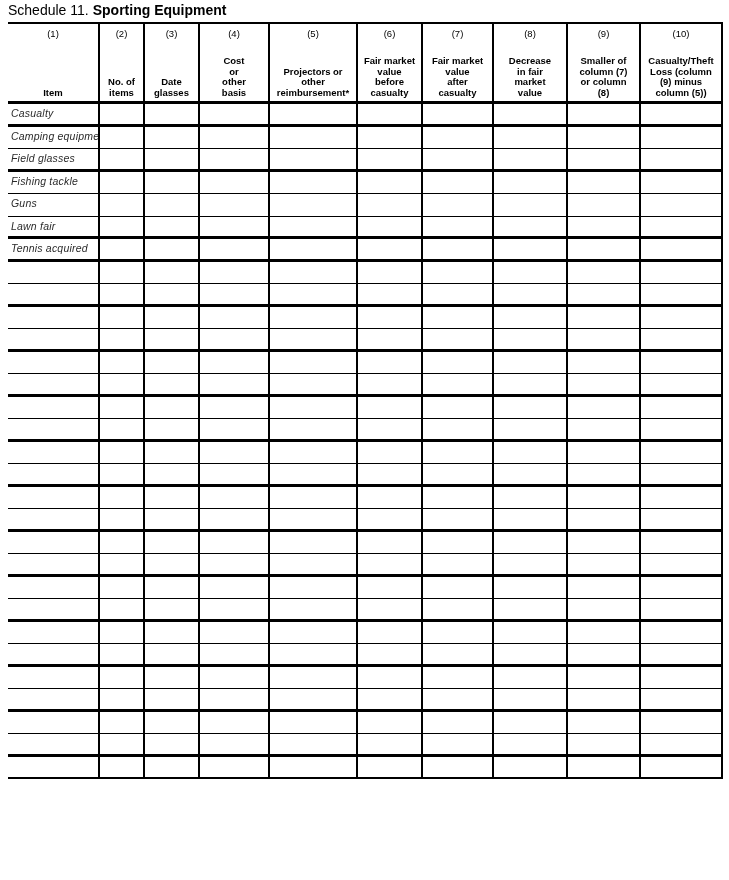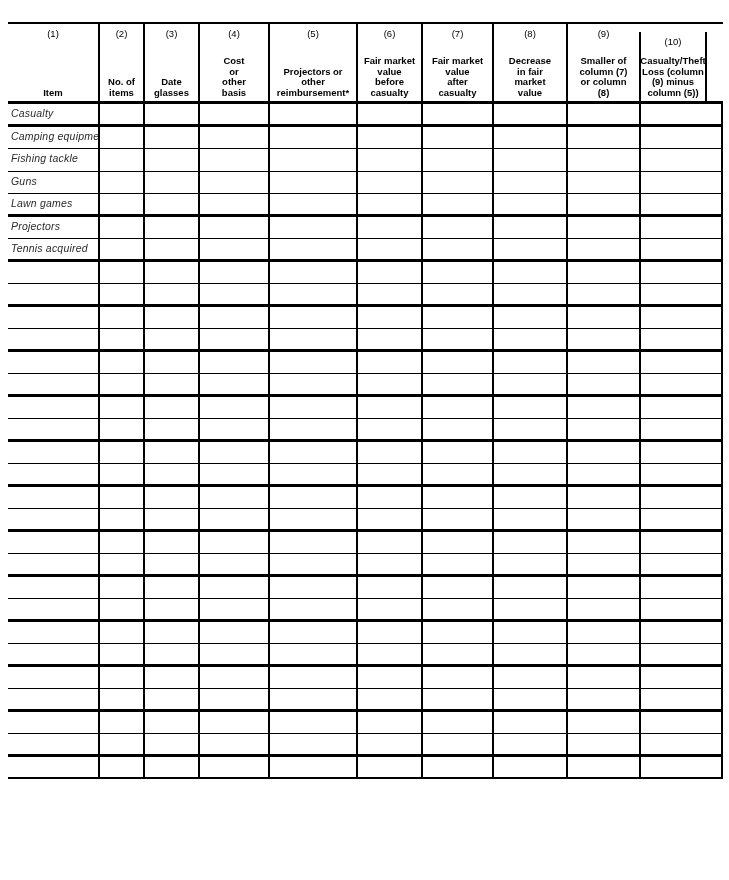--- a/index.html
+++ b/index.html
@@ -39,20 +39,23 @@
   .footnote{
     box-sizing:border-box;height:20px;border-bottom:4px solid #000;
     font-weight:bold;font-size:9.8px;line-height:16px;padding-left:10px;
     white-space:nowrap;
   }
 </style>
 </head>
 <body>
 
 <div class="page">
+  <div class="title">
+    <span>Schedule 11.</span><span class="bold">Sporting Equipment</span>
+  </div>
 
   <div class="tbl">
     <div class="hdr">
         <div class="hc" style="width: 90px;">
           <div class="hnum">(1)</div>
           <div class="hlabel">Item</div>
         </div>
         <div class="hc" style="width: 45px;">
           <div class="hnum">(2)</div>
           <div class="hlabel">No. of
@@ -97,21 +100,21 @@
 market
 value</div>
         </div>
         <div class="hc" style="width: 73px;">
           <div class="hnum">(9)</div>
           <div class="hlabel">Smaller of
 column (7)
 or column
 (8)</div>
         </div>
-        <div class="hc" style="width: 68px; margin-top: 8px;">
+        <div class="hc" style="width: 84px;">
           <div class="hnum">(10)</div>
           <div class="hlabel">Casualty/Theft
 Loss (column
 (9) minus
 column (5))</div>
         </div>
       </div>
     <div>
         <div class="row thick">
           <div class="cell first" style="width: 90px;">Casualty</div>
@@ -130,20 +133,32 @@
           <div class="cell" style="width: 45px;"></div>
           <div class="cell" style="width: 55px;"></div>
           <div class="cell" style="width: 70px;"></div>
           <div class="cell" style="width: 88px;"></div>
           <div class="cell" style="width: 65px;"></div>
           <div class="cell" style="width: 71px;"></div>
           <div class="cell" style="width: 74px;"></div>
           <div class="cell" style="width: 73px;"></div>
           <div class="cell lastcol" style="width: 84px;"></div>
         </div>
+        <div class="row thick">
+          <div class="cell first" style="width: 90px;">Field glasses</div>
+          <div class="cell" style="width: 45px;"></div>
+          <div class="cell" style="width: 55px;"></div>
+          <div class="cell" style="width: 70px;"></div>
+          <div class="cell" style="width: 88px;"></div>
+          <div class="cell" style="width: 65px;"></div>
+          <div class="cell" style="width: 71px;"></div>
+          <div class="cell" style="width: 74px;"></div>
+          <div class="cell" style="width: 73px;"></div>
+          <div class="cell lastcol" style="width: 84px;"></div>
+        </div>
         <div class="row">
           <div class="cell first" style="width: 90px;">Fishing tackle</div>
           <div class="cell" style="width: 45px;"></div>
           <div class="cell" style="width: 55px;"></div>
           <div class="cell" style="width: 70px;"></div>
           <div class="cell" style="width: 88px;"></div>
           <div class="cell" style="width: 65px;"></div>
           <div class="cell" style="width: 71px;"></div>
           <div class="cell" style="width: 74px;"></div>
           <div class="cell" style="width: 73px;"></div>
@@ -155,33 +170,21 @@
           <div class="cell" style="width: 55px;"></div>
           <div class="cell" style="width: 70px;"></div>
           <div class="cell" style="width: 88px;"></div>
           <div class="cell" style="width: 65px;"></div>
           <div class="cell" style="width: 71px;"></div>
           <div class="cell" style="width: 74px;"></div>
           <div class="cell" style="width: 73px;"></div>
           <div class="cell lastcol" style="width: 84px;"></div>
         </div>
         <div class="row thick">
-          <div class="cell first" style="width: 90px;">Lawn games</div>
-          <div class="cell" style="width: 45px;"></div>
-          <div class="cell" style="width: 55px;"></div>
-          <div class="cell" style="width: 70px;"></div>
-          <div class="cell" style="width: 88px;"></div>
-          <div class="cell" style="width: 65px;"></div>
-          <div class="cell" style="width: 71px;"></div>
-          <div class="cell" style="width: 74px;"></div>
-          <div class="cell" style="width: 73px;"></div>
-          <div class="cell lastcol" style="width: 84px;"></div>
-        </div>
-        <div class="row">
-          <div class="cell first" style="width: 90px;">Projectors</div>
+          <div class="cell first" style="width: 90px;">Lawn fair</div>
           <div class="cell" style="width: 45px;"></div>
           <div class="cell" style="width: 55px;"></div>
           <div class="cell" style="width: 70px;"></div>
           <div class="cell" style="width: 88px;"></div>
           <div class="cell" style="width: 65px;"></div>
           <div class="cell" style="width: 71px;"></div>
           <div class="cell" style="width: 74px;"></div>
           <div class="cell" style="width: 73px;"></div>
           <div class="cell lastcol" style="width: 84px;"></div>
         </div>

